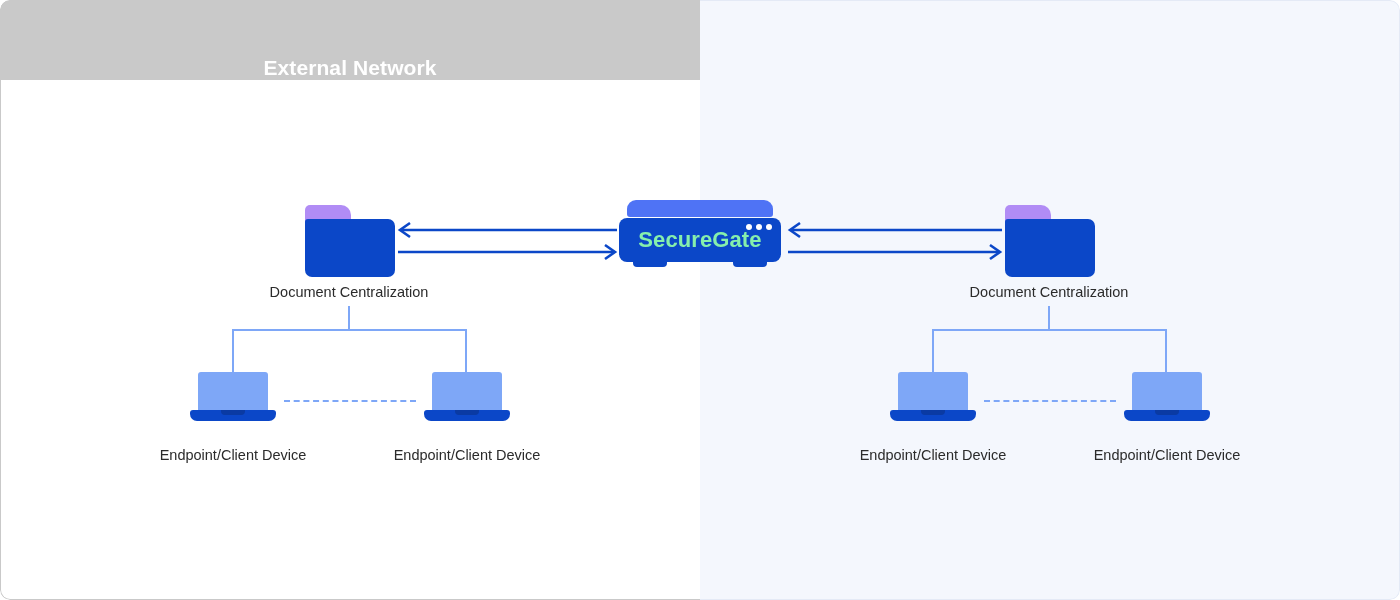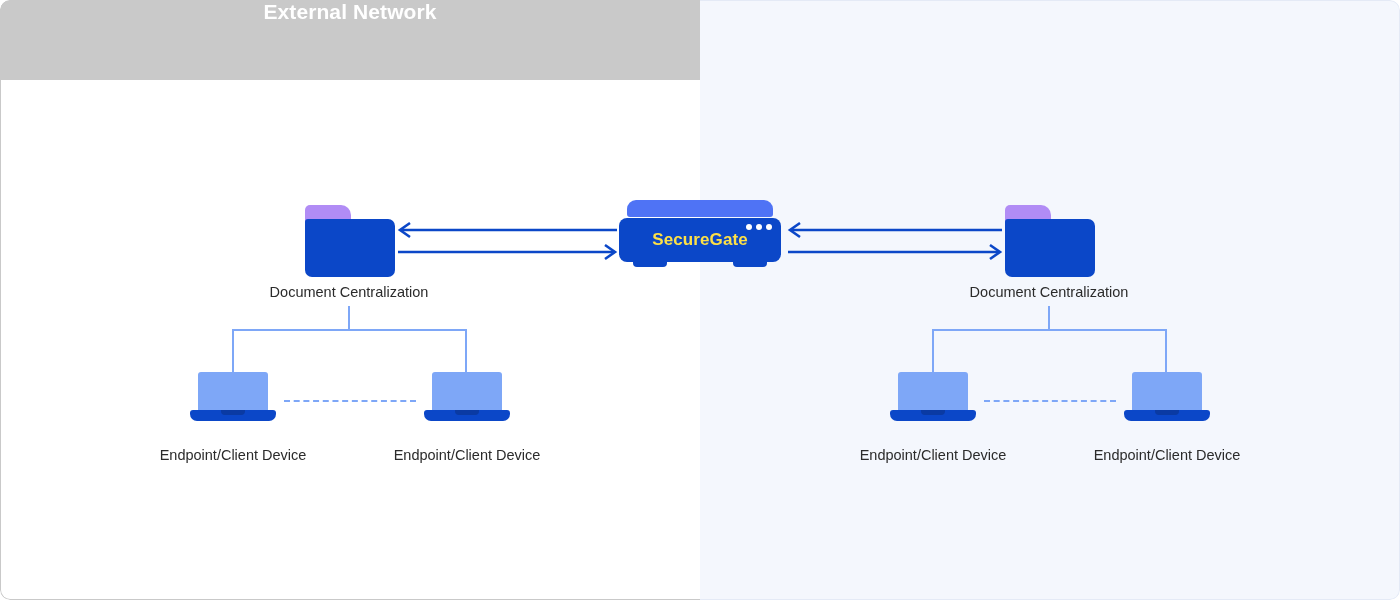--- a/index.html
+++ b/index.html
@@ -31,21 +31,21 @@
                 border-radius: 10px 0 0 10px; }
   .zone-right { left: 700px; background: #f4f7fd; border: 1px solid #e4eaf6; border-left: none;
                 border-radius: 0 10px 10px 0; }
 
   .zone-header {
     position: absolute;
     top: 0;
     height: 80px;
     width: 700px;
     display: flex;
-    align-items: flex-start;
+    align-items: flex-end;
     justify-content: center;
     color: #ffffff;
     font-size: 21px;
     font-weight: bold;
     letter-spacing: 0.1px;
     box-sizing: border-box;
   }
   .zone-header-left  { left: 0;   background: #c9c9c9; border-radius: 10px 0 0 0; }
   .zone-header-right { left: 700px; background: #4f73f5; border-radius: 0 10px 0 0; }
 
@@ -115,22 +115,22 @@
   .gateway-body {
     position: absolute; left: 0; top: 18px;
     width: 162px; height: 44px;
     background: #0b47c8;
     border-radius: 8px;
     display: flex;
     align-items: center;
     justify-content: center;
   }
   .gateway-label {
-    color: #fde047;
-    font-size: 17px;
+    color: #86efac;
+    font-size: 22px;
     font-weight: bold;
     letter-spacing: 0.1px;
   }
   .gateway-leds {
     position: absolute; right: 9px; top: 24px;
     display: flex; gap: 4px;
   }
   .led { width: 6px; height: 6px; border-radius: 50%; background: #ffffff; }
   .gateway-foot {
     position: absolute; top: 61px;

